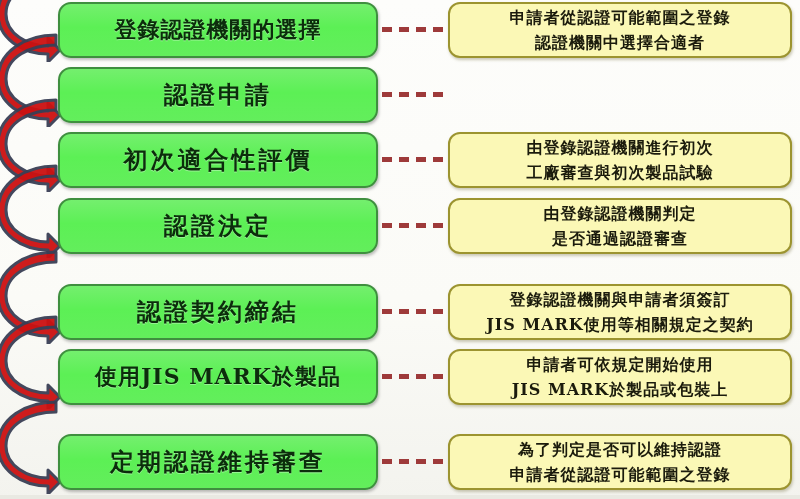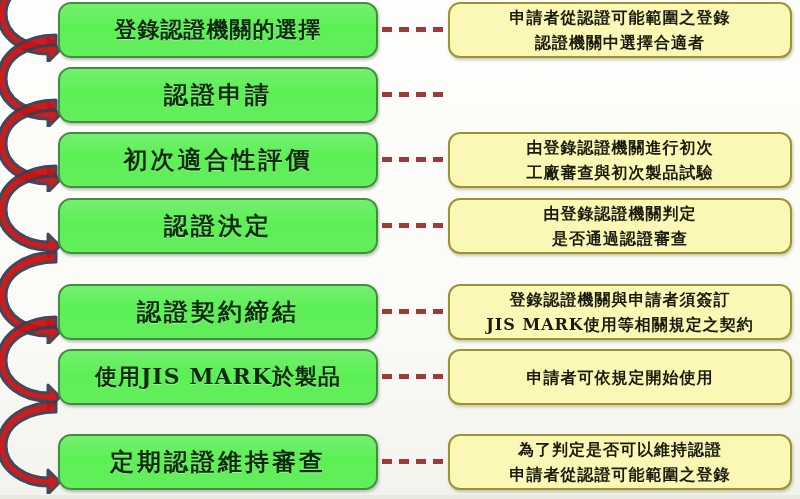--- a/index.html
+++ b/index.html
@@ -201,20 +201,21 @@
           <g>
             <path d="M 56 14 C 30 14 6 26 6 48 C 6 68 28 80 48 80 L 48 72 L 60 84 L 48 96 L 48 88 C 22 88 -2 72 -2 48 C -2 20 26 4 56 4 Z" fill="#cc1111" stroke="#3a3f55" stroke-width="3" stroke-linejoin="round" opacity="0.95"></path>
           </g>
         </svg></div>
       <div class="step-box">
         <span class="step-label small">使用JIS MARK於製品</span>
       </div>
       <div class="connector"></div>
       <div class="note-box">
         <div class="note-line"><span>申請者可依規定開始使用</span></div>
+        <div class="note-line"><span>JIS MARK於製品或包裝上</span></div>
       </div>
     </div>
     <div class="row" style="top: 432px; text-align: right;">
       <div class="arrow" style="top: -34px;"><svg width="60" height="96" viewBox="0 0 60 96">
           <g>
             <path d="M 56 14 C 30 14 6 26 6 48 C 6 68 28 80 48 80 L 48 72 L 60 84 L 48 96 L 48 88 C 22 88 -2 72 -2 48 C -2 20 26 4 56 4 Z" fill="#cc1111" stroke="#3a3f55" stroke-width="3" stroke-linejoin="round" opacity="0.95"></path>
           </g>
         </svg></div>
       <div class="step-box">
         <span class="step-label">定期認證維持審查</span>

